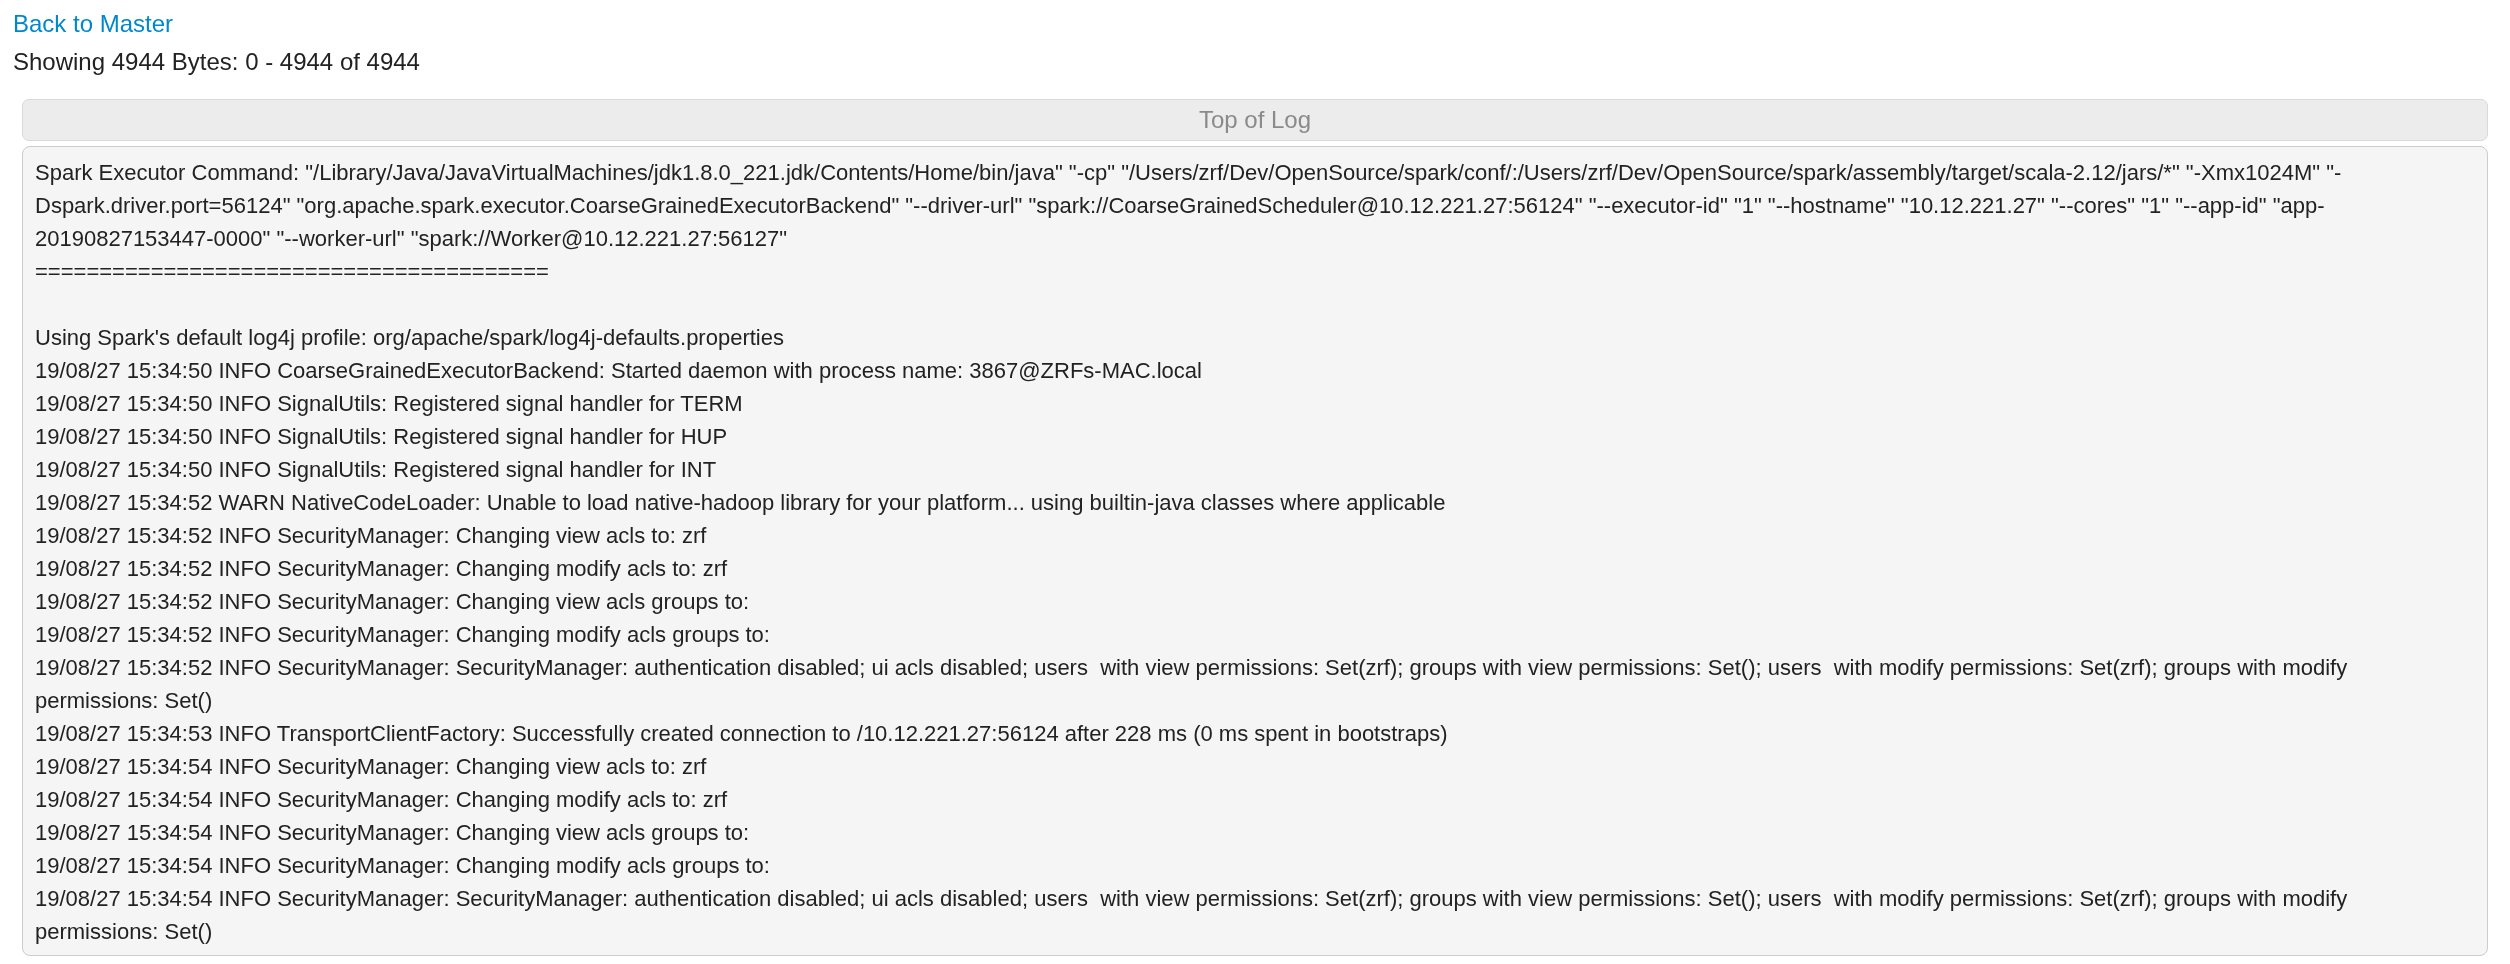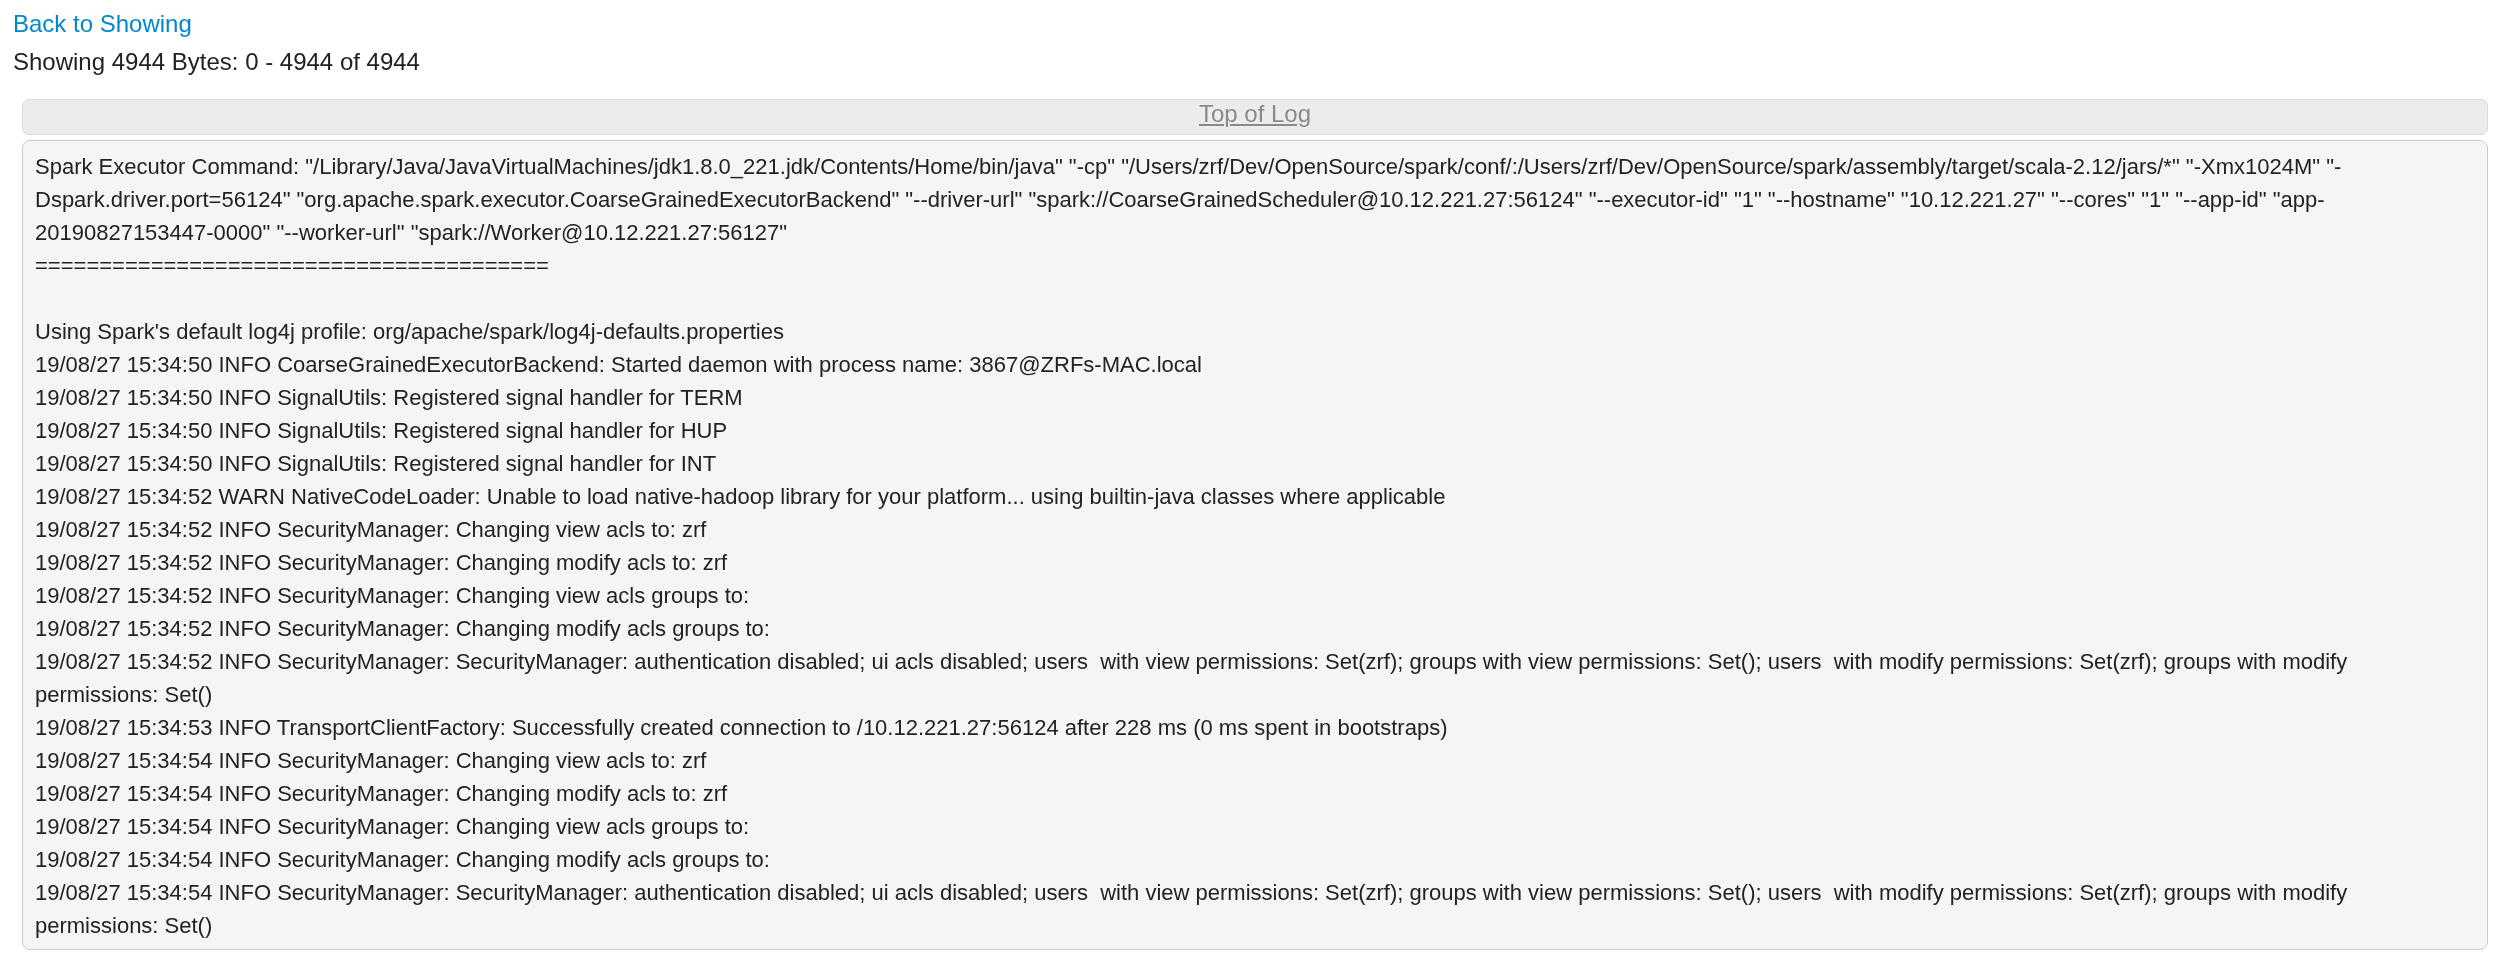--- a/index.html
+++ b/index.html
@@ -29,29 +29,29 @@
     cursor: pointer;
   }
   .showing-bytes {
     margin: 9px 0 0 13px;
     font-size: 24px;
     line-height: 29px;
     color: var(--text);
   }
   .log-header-bar {
     margin: 23px 22px 0 22px;
-    height: 36px;
+    height: 42px;
     background: var(--bar_bg);
     border: 1px solid var(--bar_border);
     border-radius: 7px;
     display: flex;
+    align-items: center;
     justify-content: center;
     font-size: 24px;
     color: var(--bar_text);
-    text-decoration: underline;
   }
   .log-box {
     margin: 5px 22px 0 22px;
     height: 810px; 
     background: var(--box_bg);
     border: 1px solid var(--box_border);
     border-radius: 8px;
     padding: 9px 12px;
     overflow: hidden;
   }
@@ -62,21 +62,21 @@
     color: var(--text);
     white-space: pre-wrap;
     word-wrap: break-word;
   }
 </style>
 </head>
 <body>
 
 
 
-<a class="back-link">Back to Showing</a>
+<a class="back-link">Back to Master</a>
 
 <div class="showing-bytes">Showing 4944 Bytes: 0 - 4944 of 4944</div>
 
 <div class="log-header-bar">
   <span>Top of Log</span>
 </div>
 
 <div class="log-box">
   <pre class="log-content">Spark Executor Command: "/Library/Java/JavaVirtualMachines/jdk1.8.0_221.jdk/Contents/Home/bin/java" "-cp" "/Users/zrf/Dev/OpenSource/spark/conf/:/Users/zrf/Dev/OpenSource/spark/assembly/target/scala-2.12/jars/*" "-Xmx1024M" "-Dspark.driver.port=56124" "org.apache.spark.executor.CoarseGrainedExecutorBackend" "--driver-url" "spark://CoarseGrainedScheduler@10.12.221.27:56124" "--executor-id" "1" "--hostname" "10.12.221.27" "--cores" "1" "--app-id" "app-20190827153447-0000" "--worker-url" "spark://Worker@10.12.221.27:56127"
 ========================================

